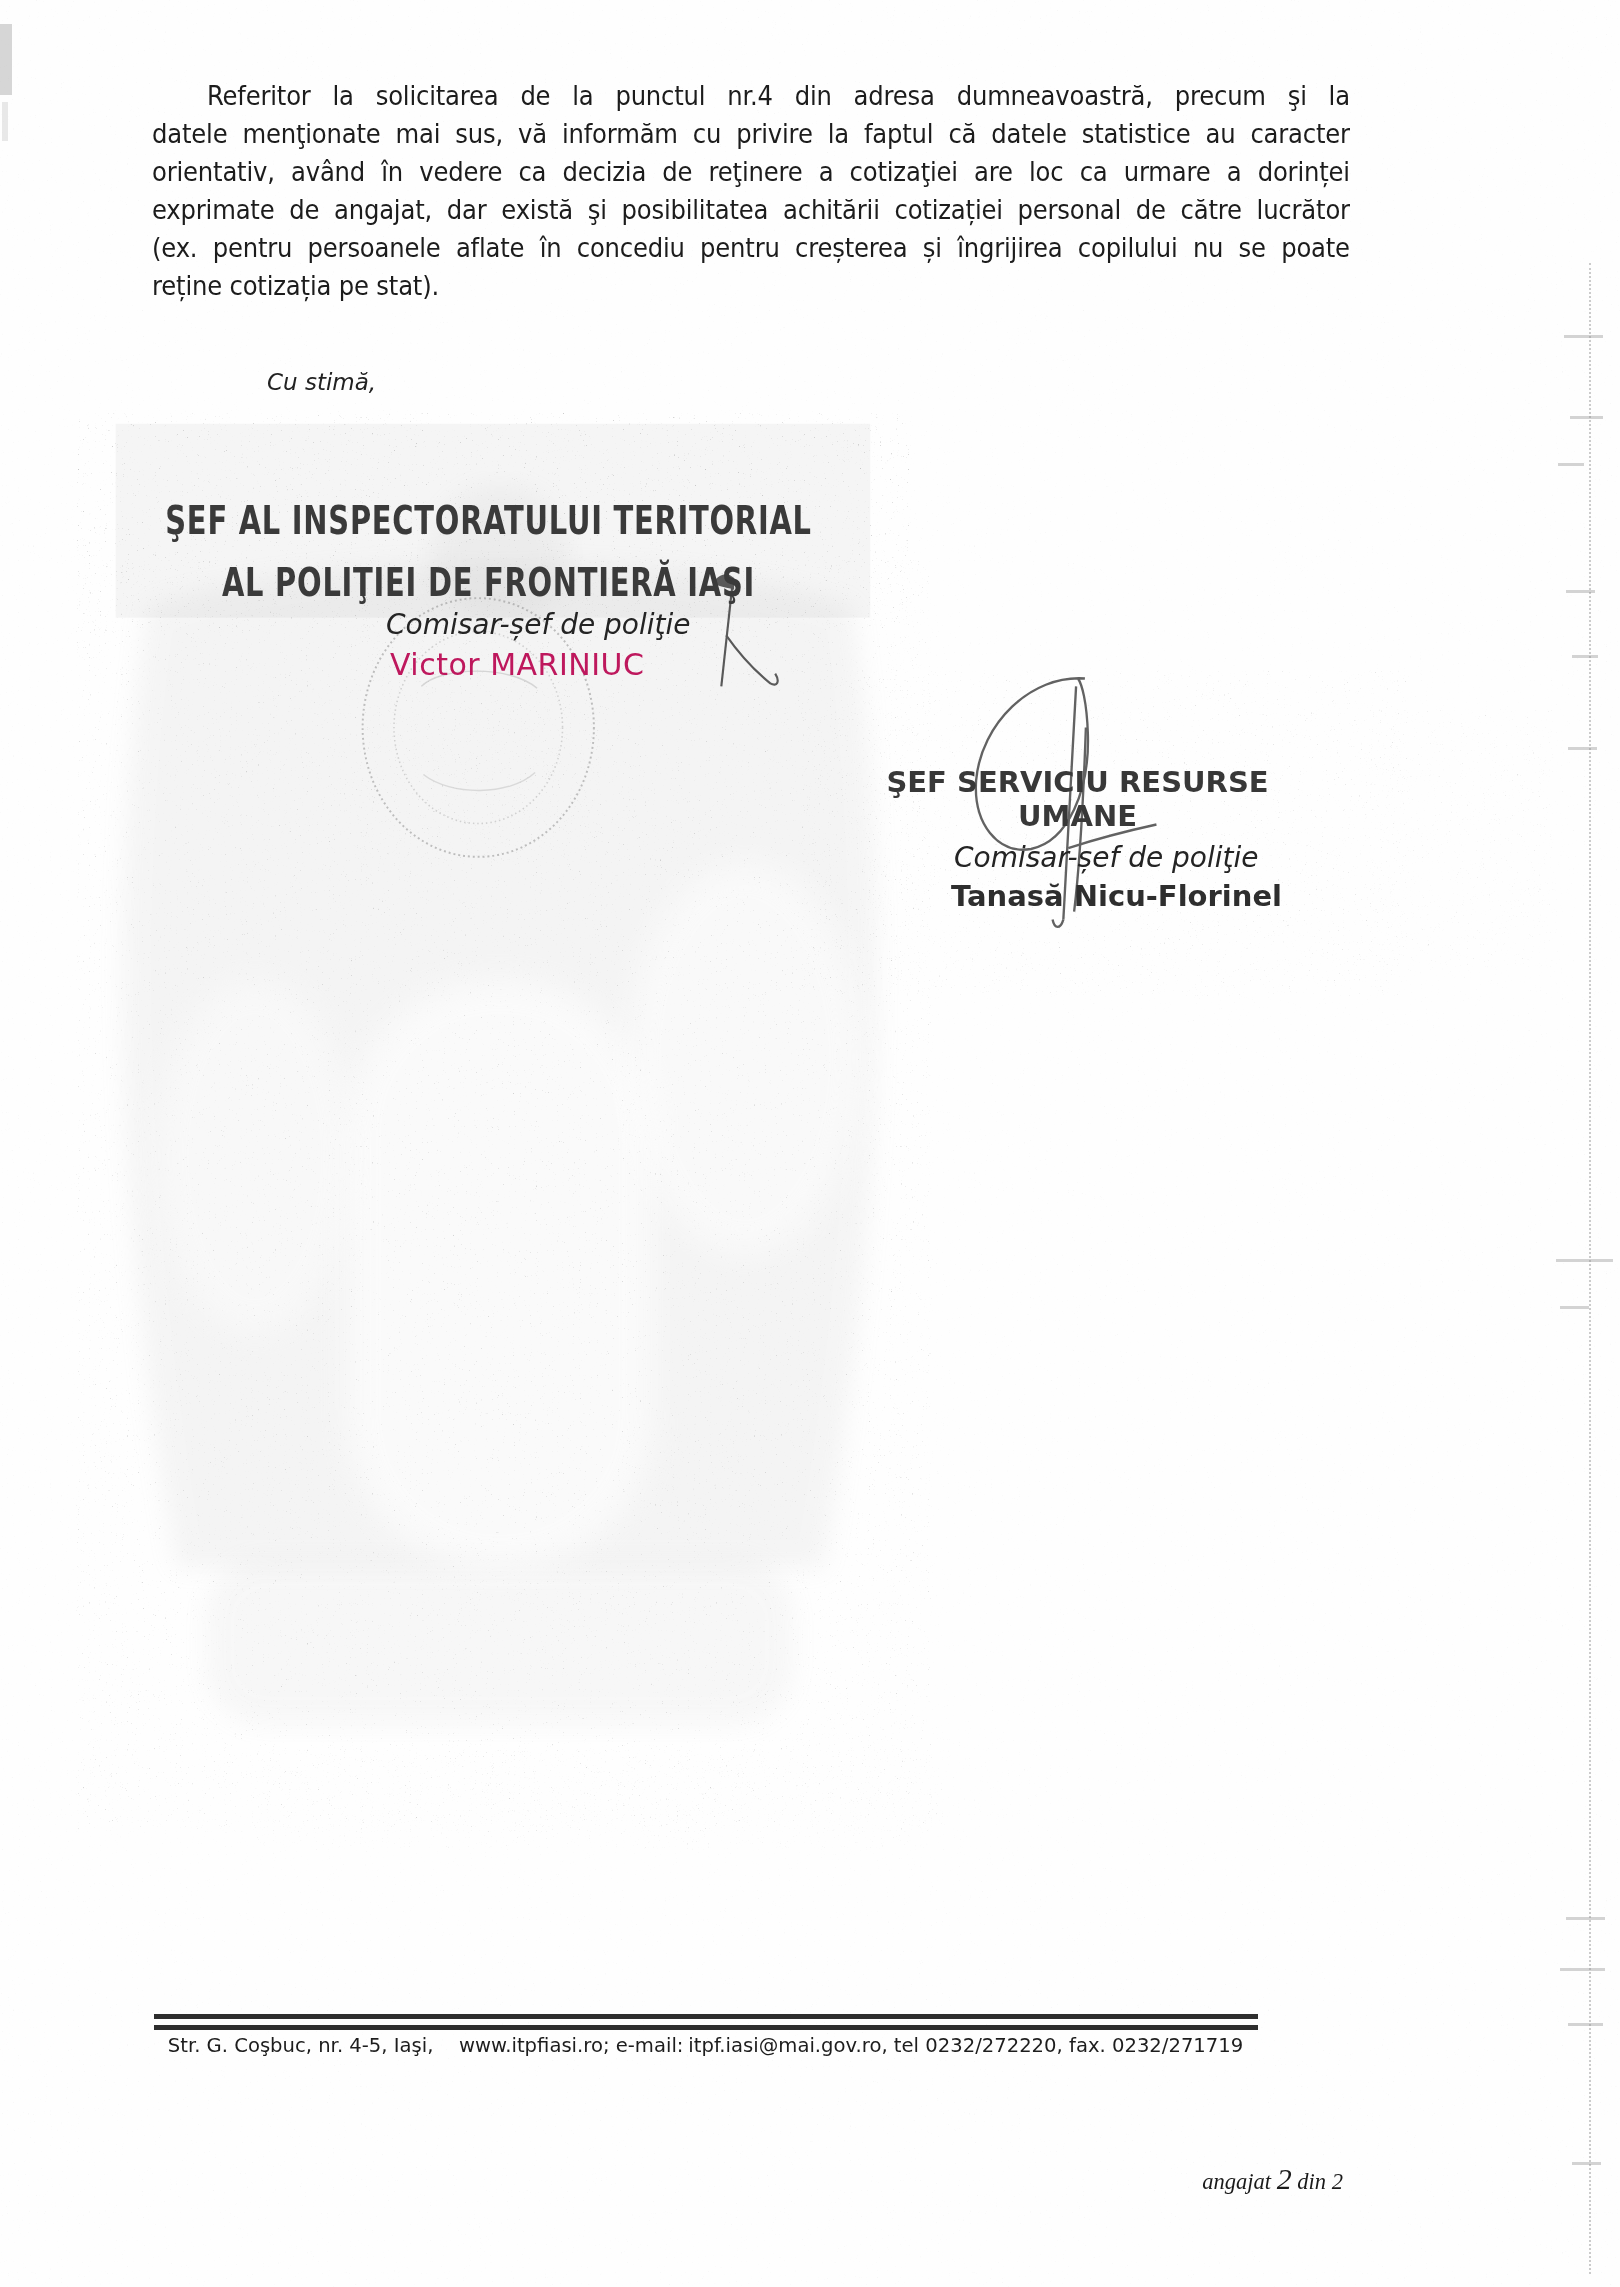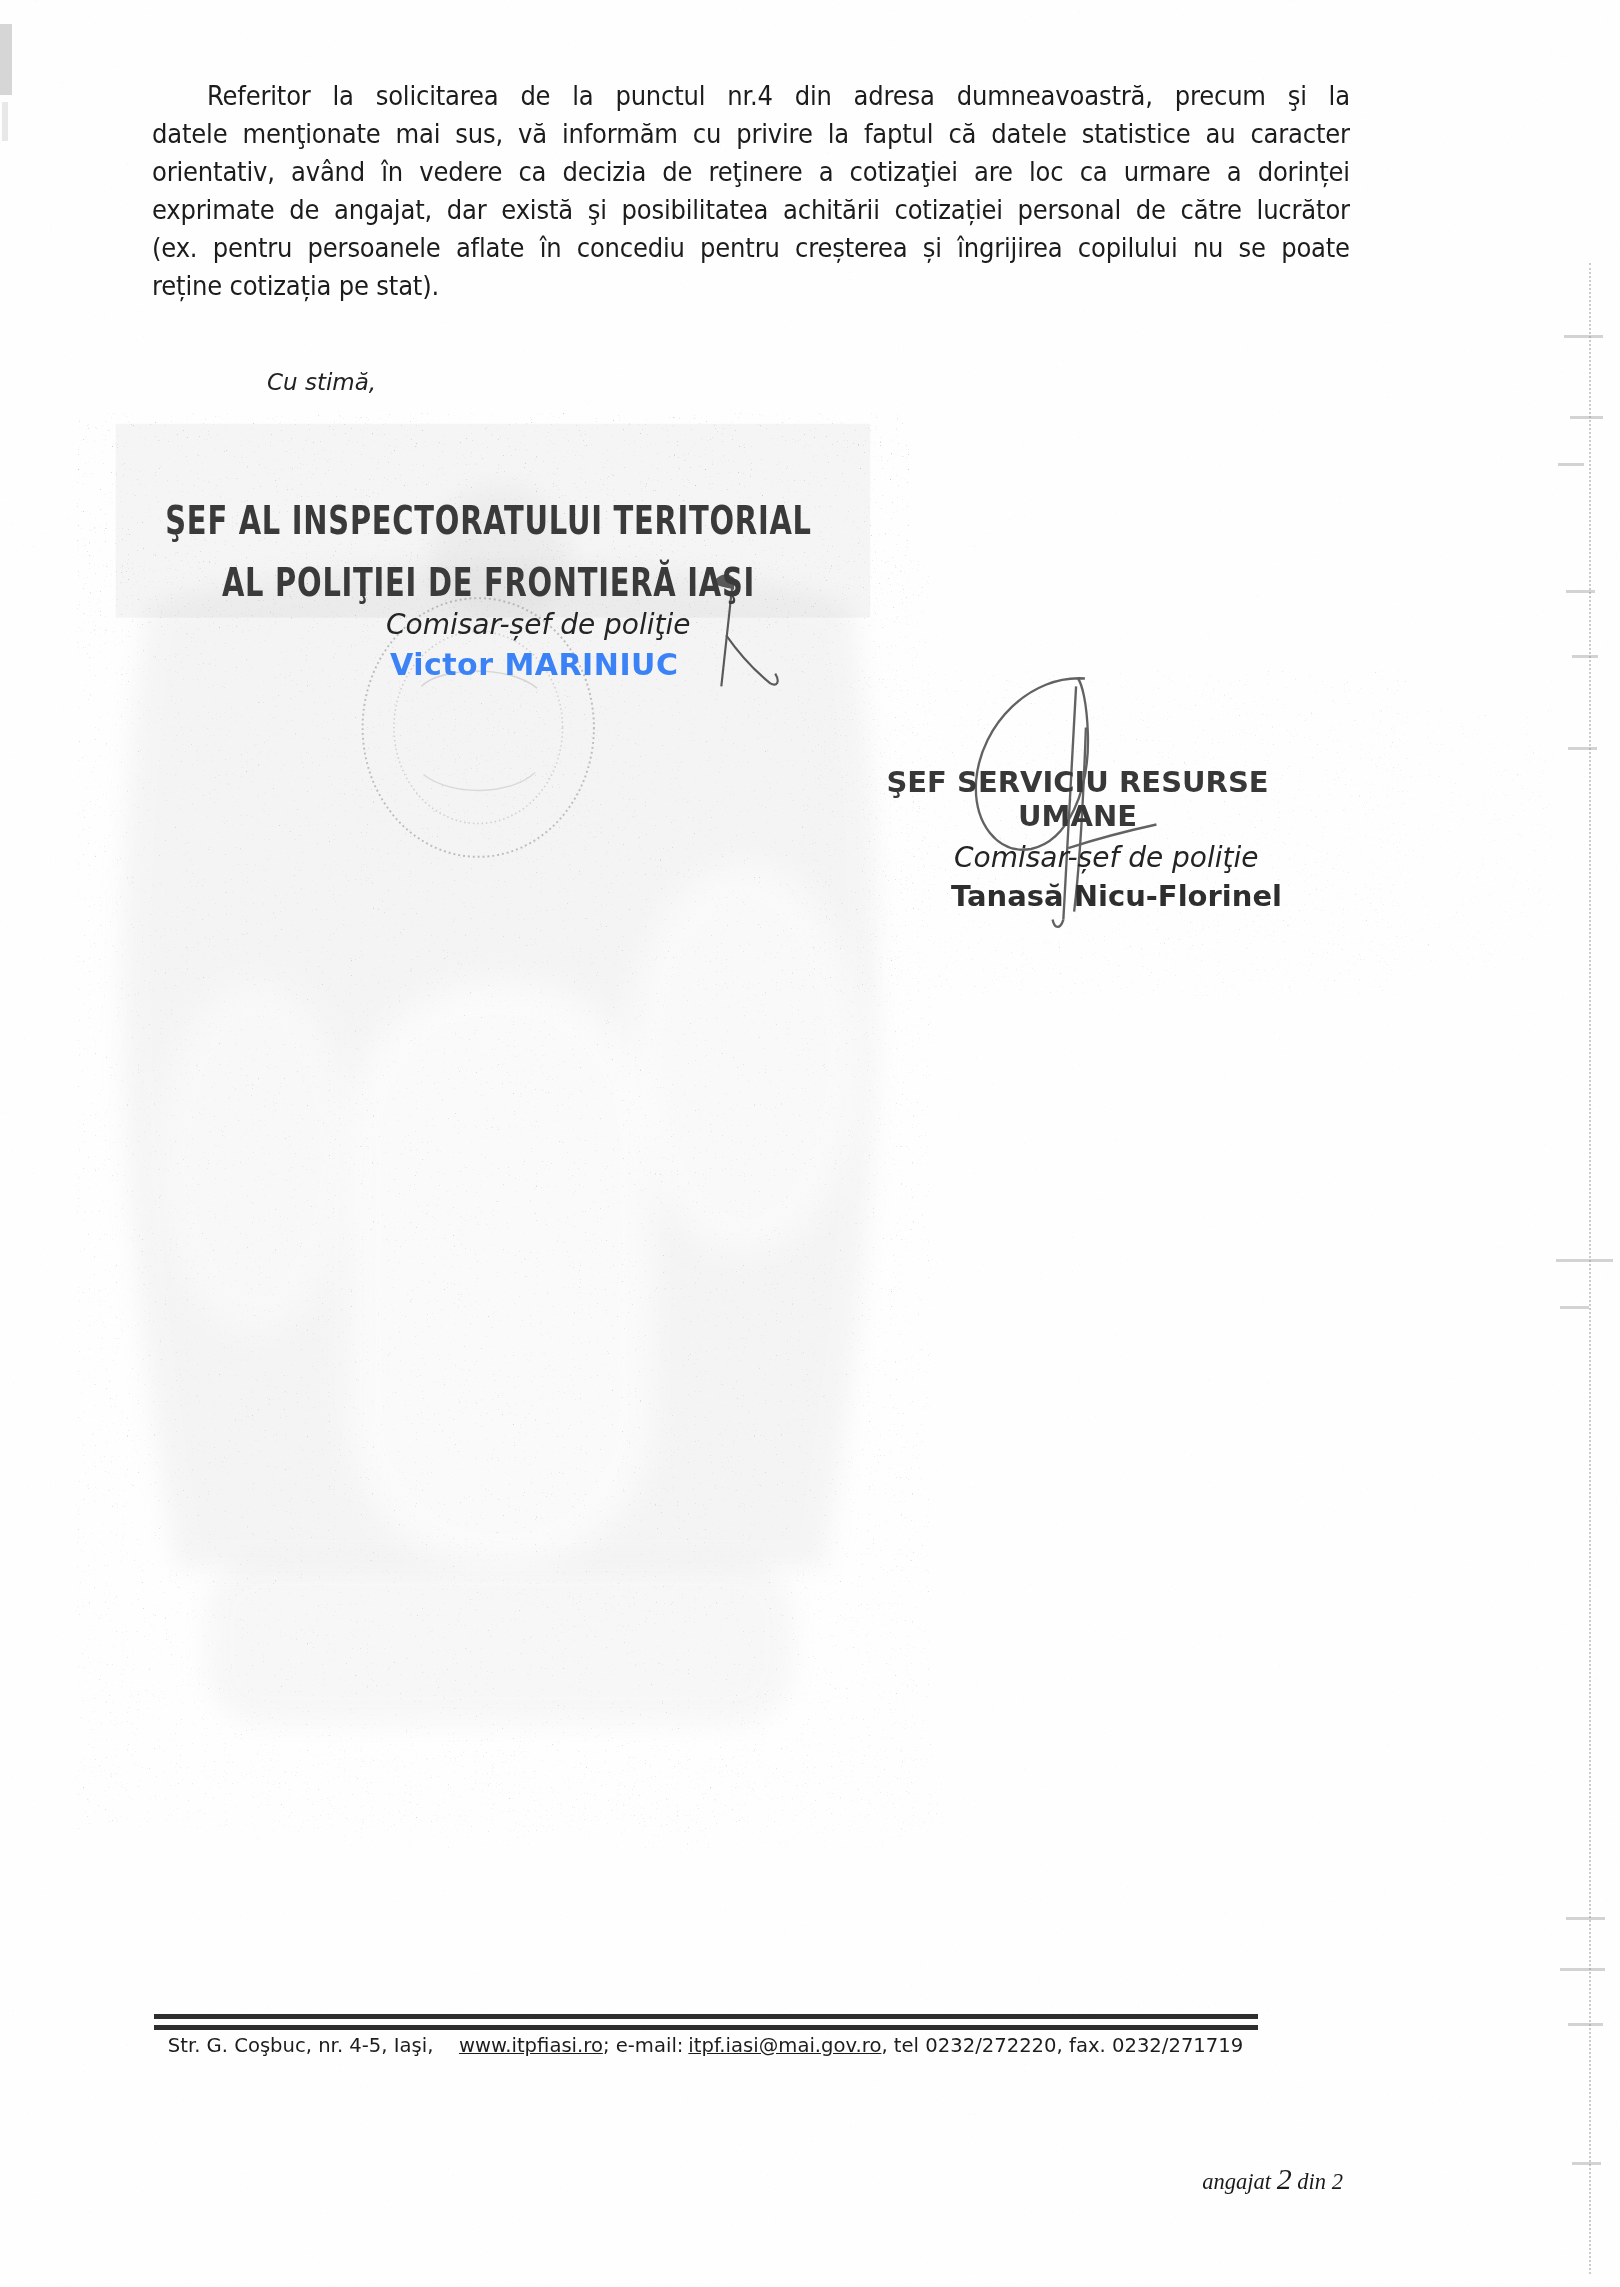--- a/index.html
+++ b/index.html
@@ -14,35 +14,35 @@
   .para .ln{text-align:justify;text-align-last:justify;white-space:nowrap;}
   .para .ln.first{padding-left:61px;}
   .para .ln.last{text-align:left;text-align-last:left;}
 
   .closing{left:267px;top:369px;font-size:23px;font-style:italic;color:#222;}
 
   .title-left{left:165px;top:490px;width:872px;transform:scaleX(0.742);transform-origin:0 0;
         text-align:center;font-weight:bold;font-size:39px;line-height:62px;
         letter-spacing:1px;color:#3a3a3a;}
   .sig-left-rank{left:386px;top:608px;font-size:28px;font-style:italic;color:#242424;}
-  .sig-left-name{left:390px;top:647px;font-size:30px;font-weight:bold;letter-spacing:0.5px;color:#3b82f6;}
+  .sig-left-name{left:390px;top:647px;font-size:30px;font-weight:normal;letter-spacing:0.5px;color:#be185d;}
 
   .title-right{left:825px;top:765px;width:505px;text-align:center;font-weight:bold;
         font-size:29px;color:#383838;}
   .sig-right-rank{left:954px;top:841px;font-size:28px;font-style:italic;color:#242424;}
   .sig-right-name{left:951px;top:879px;font-size:29px;font-weight:bold;color:#2e2e2e;}
 
   .rule{left:154px;width:1104px;background:#2e2e2e;}
   .rule.r1{top:2014px;height:4.9px;}
   .rule.r2{top:2025px;height:4.9px;}
 
   .footer-line{left:147px;width:1117px;text-align:center;font-size:19.6px;color:#1d1d1d;}
   .footer-line.f1{top:2034px;}
   .footer-line.f2{top:2064px;}
-  .footer-line .lnk{text-decoration:underline;}
+  .footer-line .lnk{}
   .footer-line .gap{display:inline-block;width:25.5px;}
   .footer-line .sgap{display:inline-block;width:4.9px;}
 
   .pagina{left:1073px;top:2162px;width:270px;text-align:right;
         font-family:"Liberation Serif",serif;font-style:italic;font-size:22.5px;color:#1a1a1a;}
   .pagina .big{font-size:30px;}
 
   .gdpr{left:207px;top:2197px;white-space:nowrap;font-family:"Liberation Serif",serif;
         font-weight:bold;font-size:21.6px;letter-spacing:-0.2px;color:#141414;}
 

